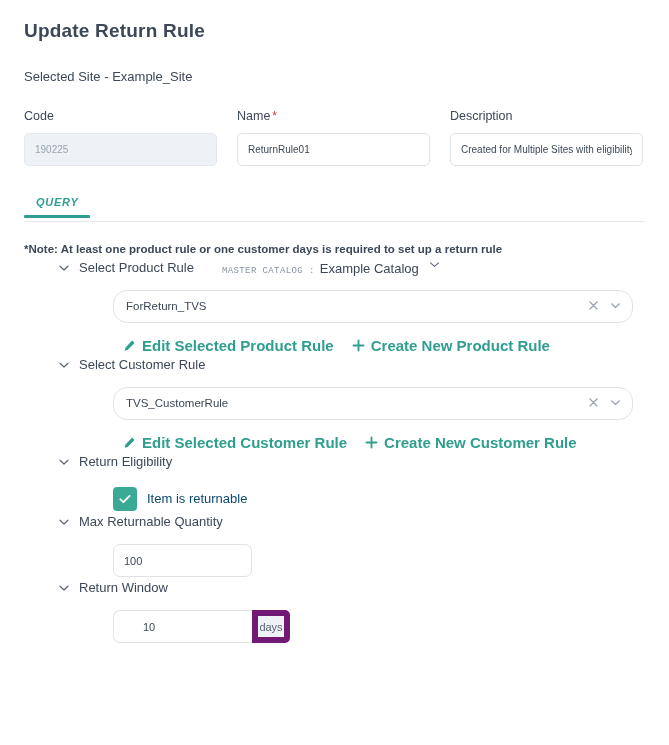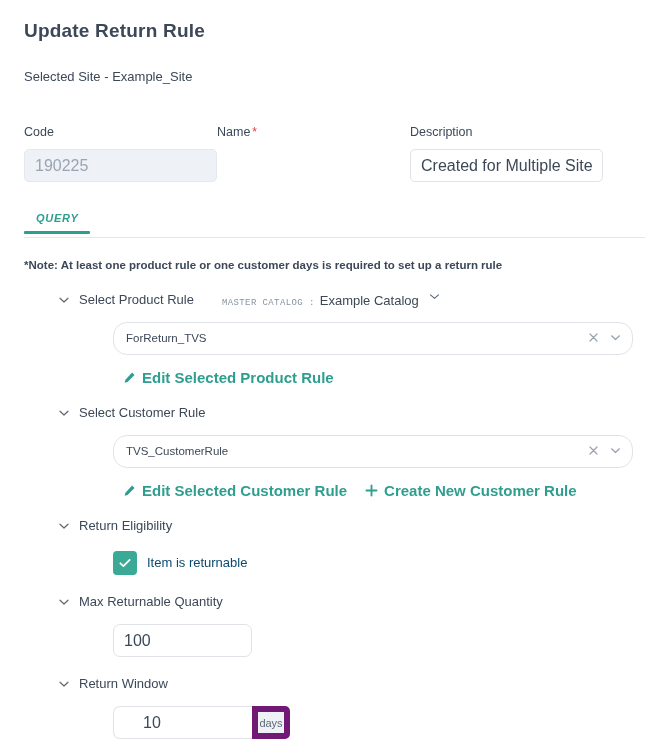--- a/index.html
+++ b/index.html
@@ -37,21 +37,22 @@
   .selected-site {
     font-size: 13px;
     color: #3c4858;
     margin-top: 24px;
     line-height: 18px;
   }
 
   
   .fields-row {
     display: flex;
-    margin-top: 38px;
+    margin-top: 22px;
+    gap: 20px;
   }
   .field {
     width: 193px;
     flex: 0 0 193px;
   }
   .field-label {
     font-size: 12.5px;
     color: #3c4858;
     margin-bottom: 9px;
     line-height: 16px;
@@ -62,21 +63,21 @@
     font-size: 12px;
     margin-left: 2px;
   }
   .text-input {
     width: 100%;
     height: 33px;
     border: 1px solid #dfe3e8;
     border-radius: 5px;
     background: #ffffff;
     padding: 0 10px;
-    font-size: 16px;
+    font-size: 10px;
     font-family: "Liberation Sans", sans-serif;
     color: #3c4858;
     outline: none;
     line-height: 31px;
   }
   .text-input.disabled {
     background: #eef1f5;
     border-color: #e4e8ee;
     color: #9aa5b1;
   }
@@ -113,21 +114,20 @@
   .note {
     font-size: 11.5px;
     font-weight: bold;
     color: #3c4858;
     margin-top: 19px;
     line-height: 16px;
   }
 
   
   .section {
-    margin-top: 16px;
   }
   .section-head {
     display: flex;
     align-items: center;
     padding-left: 33px;
     position: relative;
     height: 22px;
   }
   .chevron {
     position: absolute;
@@ -254,21 +254,21 @@
   .small-input-row {
     margin-top: 11px;
     padding-left: 89px;
   }
   .small-input {
     width: 139px;
     height: 33px;
     border: 1px solid #dfe3e8;
     border-radius: 7px;
     padding: 0 10px;
-    font-size: 16px;
+    font-size: 11px;
     font-family: "Liberation Sans", sans-serif;
     color: #3c4858;
     outline: none;
     background: #fff;
   }
   .input-group {
     display: inline-flex;
     align-items: stretch;
   }
   .input-group .small-input {
@@ -303,20 +303,21 @@
 
   <div class="fields-row">
 
     <div class="field">
       <label class="field-label">Code</label>
       <input class="text-input disabled" type="text" disabled="" value="190225" style="">
     </div>
 
     <div class="field">
       <label class="field-label"><span>Name</span><span class="req-star">*</span></label>
+      <input class="text-input" type="text" value="ReturnRule01" style="">
     </div>
 
     <div class="field">
       <label class="field-label">Description</label>
       <input class="text-input" type="text" value="Created for Multiple Sites with eligibility" style="">
     </div>
 
   </div>
 
   <div class="tabs">
@@ -364,20 +365,28 @@
 
     <div class="links-row">
       <span class="act-link">
         <span class="li">
           <svg width="13" height="13" viewBox="0 0 16 16">
               <path d="M11.2 1.8 L14.2 4.8 L5.6 13.4 L2 14.4 L3 10.8 Z" fill="#2f9e8f"></path>
             </svg>
         </span>
         <span>Edit Selected Product Rule</span>
       </span>
+      <span class="act-link">
+        <span class="li">
+          <svg width="13" height="13" viewBox="0 0 14 14">
+              <path d="M7 1.6 V12.4 M1.6 7 H12.4" stroke="#2f9e8f" stroke-width="2" stroke-linecap="round"></path>
+            </svg>
+        </span>
+        <span>Create New Product Rule</span>
+      </span>
     </div>
   </div>
 
   <div class="section">
     <div class="section-head">
       <span class="chevron">
         <svg width="14" height="14" viewBox="0 0 14 14">
             <path d="M3 5.2 L7 9 L11 5.2" fill="none" stroke="#5b6876" stroke-width="1.2" stroke-linecap="round" stroke-linejoin="round"></path>
           </svg>
       </span>

